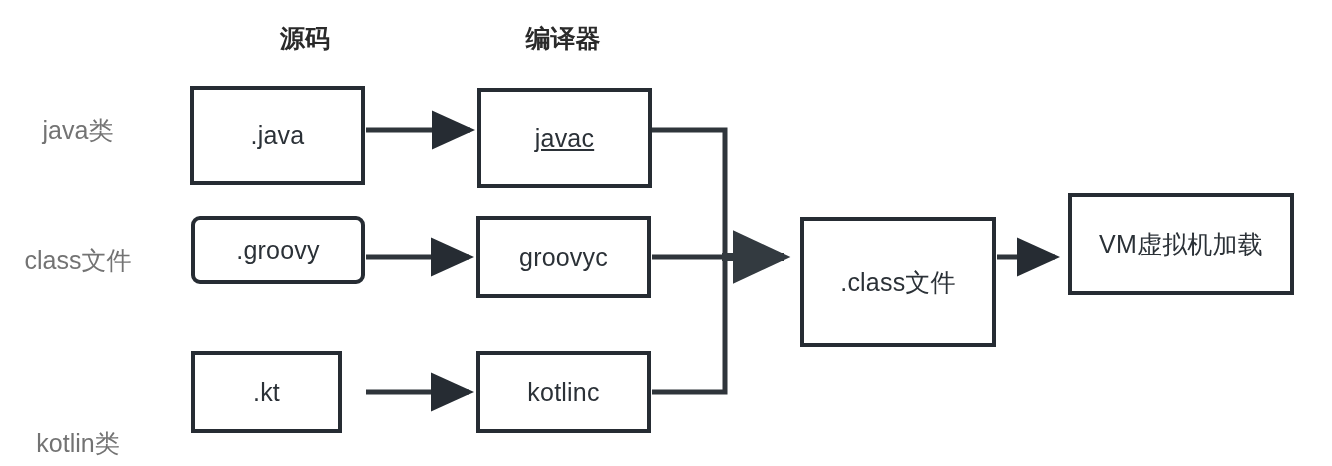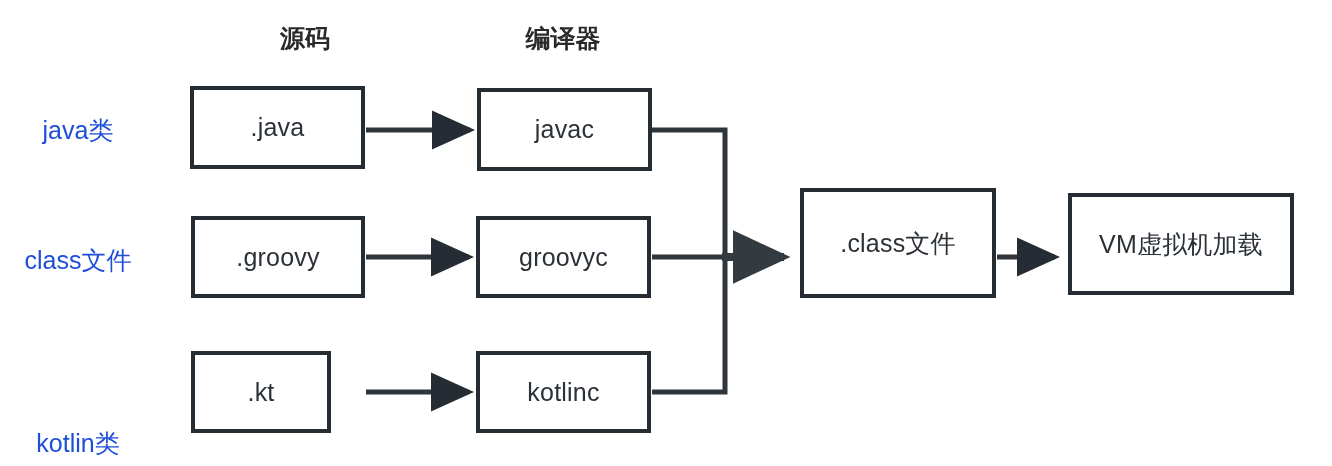--- a/index.html
+++ b/index.html
@@ -44,48 +44,48 @@
     position: absolute;
     color: #2a2a2a;
     font-size: 25px;
     font-weight: bold;
     white-space: nowrap;
     transform: translateX(-50%);
     z-index: 2;
   }
   .row-label {
     position: absolute;
-    color: #1d4ed8;
+    color: #737373;
     font-size: 25px;
     white-space: nowrap;
     transform: translateX(-50%);
     z-index: 2;
   }
 
   
   .hdr-source   { left: 277px; top: 22px; margin-left: 28px; }
   .hdr-compiler { left: 563px; top: 22px; text-align: center; }
 
   
   .lbl-java   { left: 78px; top: 114px; }
   .lbl-groovy { left: 78px; top: 244px; }
   .lbl-kotlin { left: 78px; top: 379px; margin-top: 48px; }
 
   
-  .box-java   { left: 190px; top: 86px;  width: 175px; height: 83px; }
-  .box-groovy { left: 191px; top: 216px; width: 174px; height: 82px; }
-  .box-kt     { left: 191px; top: 351px; width: 140px; height: 82px; text-align: center; }
+  .box-java   { left: 190px; top: 86px;  width: 175px; height: 99px; }
+  .box-groovy { left: 191px; top: 216px; width: 174px; height: 68px; border-radius: 9px; }
+  .box-kt     { left: 191px; top: 351px; width: 151px; height: 82px; text-align: center; }
 
   
-  .box-javac   { left: 477px; top: 88px;  width: 175px; height: 83px; }
+  .box-javac   { left: 477px; top: 88px;  width: 175px; height: 100px; text-decoration: underline; }
   .box-groovyc { left: 476px; top: 216px; width: 175px; height: 82px; }
   .box-kotlinc { left: 476px; top: 351px; width: 175px; height: 82px; }
 
   
-  .box-class { left: 800px; top: 188px; width: 196px; height: 110px; text-align: center; }
+  .box-class { left: 800px; top: 217px; width: 196px; height: 130px; text-align: center; }
   .box-vm    { left: 1068px; top: 193px; width: 226px; height: 102px; }
 </style>
 </head>
 <body>
 
 <div id="canvas">
 
   <svg id="wires" viewBox="0 0 1332 466" width="1332" height="466" xmlns="http://www.w3.org/2000/svg">
     <defs>
       <marker id="ah" markerWidth="9" markerHeight="9" refX="7.6" refY="4.5" orient="auto" markerUnits="strokeWidth">

